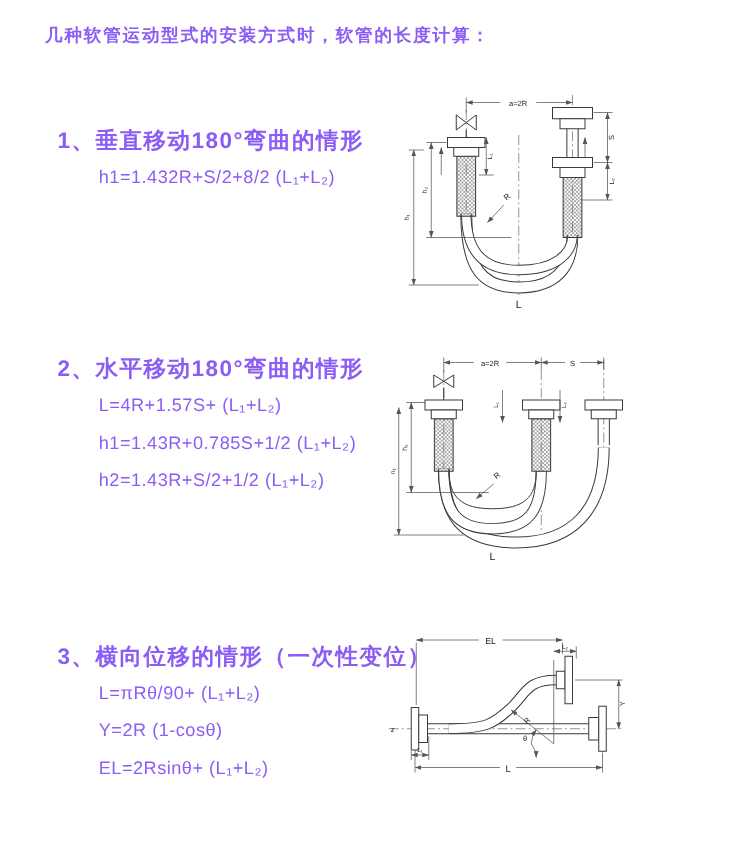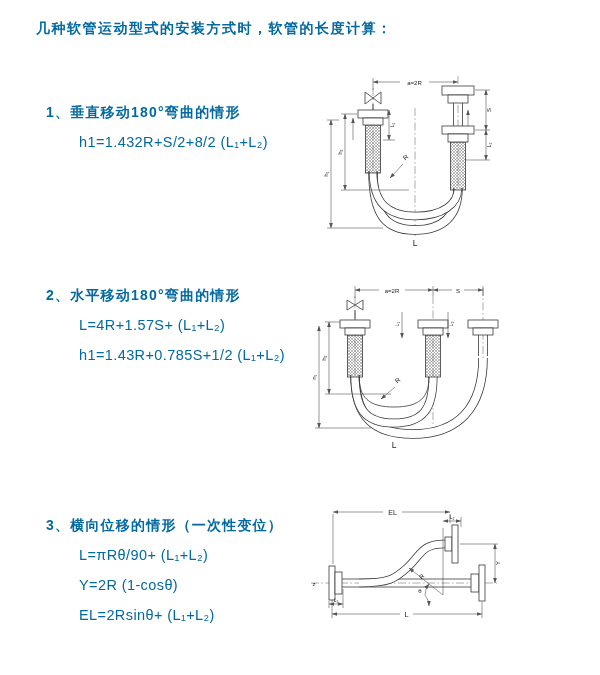--- a/index.html
+++ b/index.html
@@ -1,20 +1,20 @@
 <!DOCTYPE html>
 <html><head>
 <meta charset="utf-8">
 <style>
   html,body{margin:0;padding:0;background:#fff;}
   body{width:600px;height:675px;font-family:"Liberation Sans",sans-serif;}
-  .page{position:relative;width:600px;height:675px;background:#ffffff;overflow:hidden;color:#0369a1;}
+  .page{position:relative;width:600px;height:675px;background:#ffffff;overflow:hidden;color:#8b5cf6;}
   .title{position:absolute;left:36px;top:20px;font-size:14px;font-weight:700;letter-spacing:1.5px;}
   .section{position:absolute;left:46px;}
-  .section .heading{font-size:14px;font-weight:700;letter-spacing:1.2px;line-height:20px;}
+  .section .heading{font-size:18px;font-weight:700;letter-spacing:1.2px;line-height:20px;}
   .section .formula{font-size:14.5px;font-weight:400;letter-spacing:.4px;line-height:20px;margin-top:10px;padding-left:33px;white-space:pre;}
   #sec1{top:102px;}
   #sec2{top:285px;}
   #sec3{top:515px;}
   svg{position:absolute;}
   #d1{left:313px;top:68px;}
   #d2{left:313px;top:276px;}
   #d3{left:303px;top:500px;}
   svg text{font-family:"Liberation Sans",sans-serif;fill:#222;}
   .ln{stroke:#3a3a3a;stroke-width:.8;fill:none;}
@@ -34,20 +34,21 @@
 
   <div class="section" id="sec1">
     <div class="heading">1、垂直移动180°弯曲的情形</div>
     <div class="formula">h1=1.432R+S/2+8/2 (L₁+L₂)</div>
   </div>
 
   <div class="section" id="sec2">
     <div class="heading">2、水平移动180°弯曲的情形</div>
     <div class="formula">L=4R+1.57S+ (L₁+L₂)</div>
     <div class="formula">h1=1.43R+0.785S+1/2 (L₁+L₂)</div>
+    <div class="formula">h2=1.43R+S/2+1/2 (L₁+L₂)</div>
   </div>
 
   <div class="section" id="sec3">
     <div class="heading">3、横向位移的情形（一次性变位）</div>
     <div class="formula">L=πRθ/90+ (L₁+L₂)</div>
     <div class="formula">Y=2R (1-cosθ)</div>
     <div class="formula">EL=2Rsinθ+ (L₁+L₂)</div>
   </div>
 
   <svg id="d1" width="285" height="190" viewBox="0 0 285 190">

